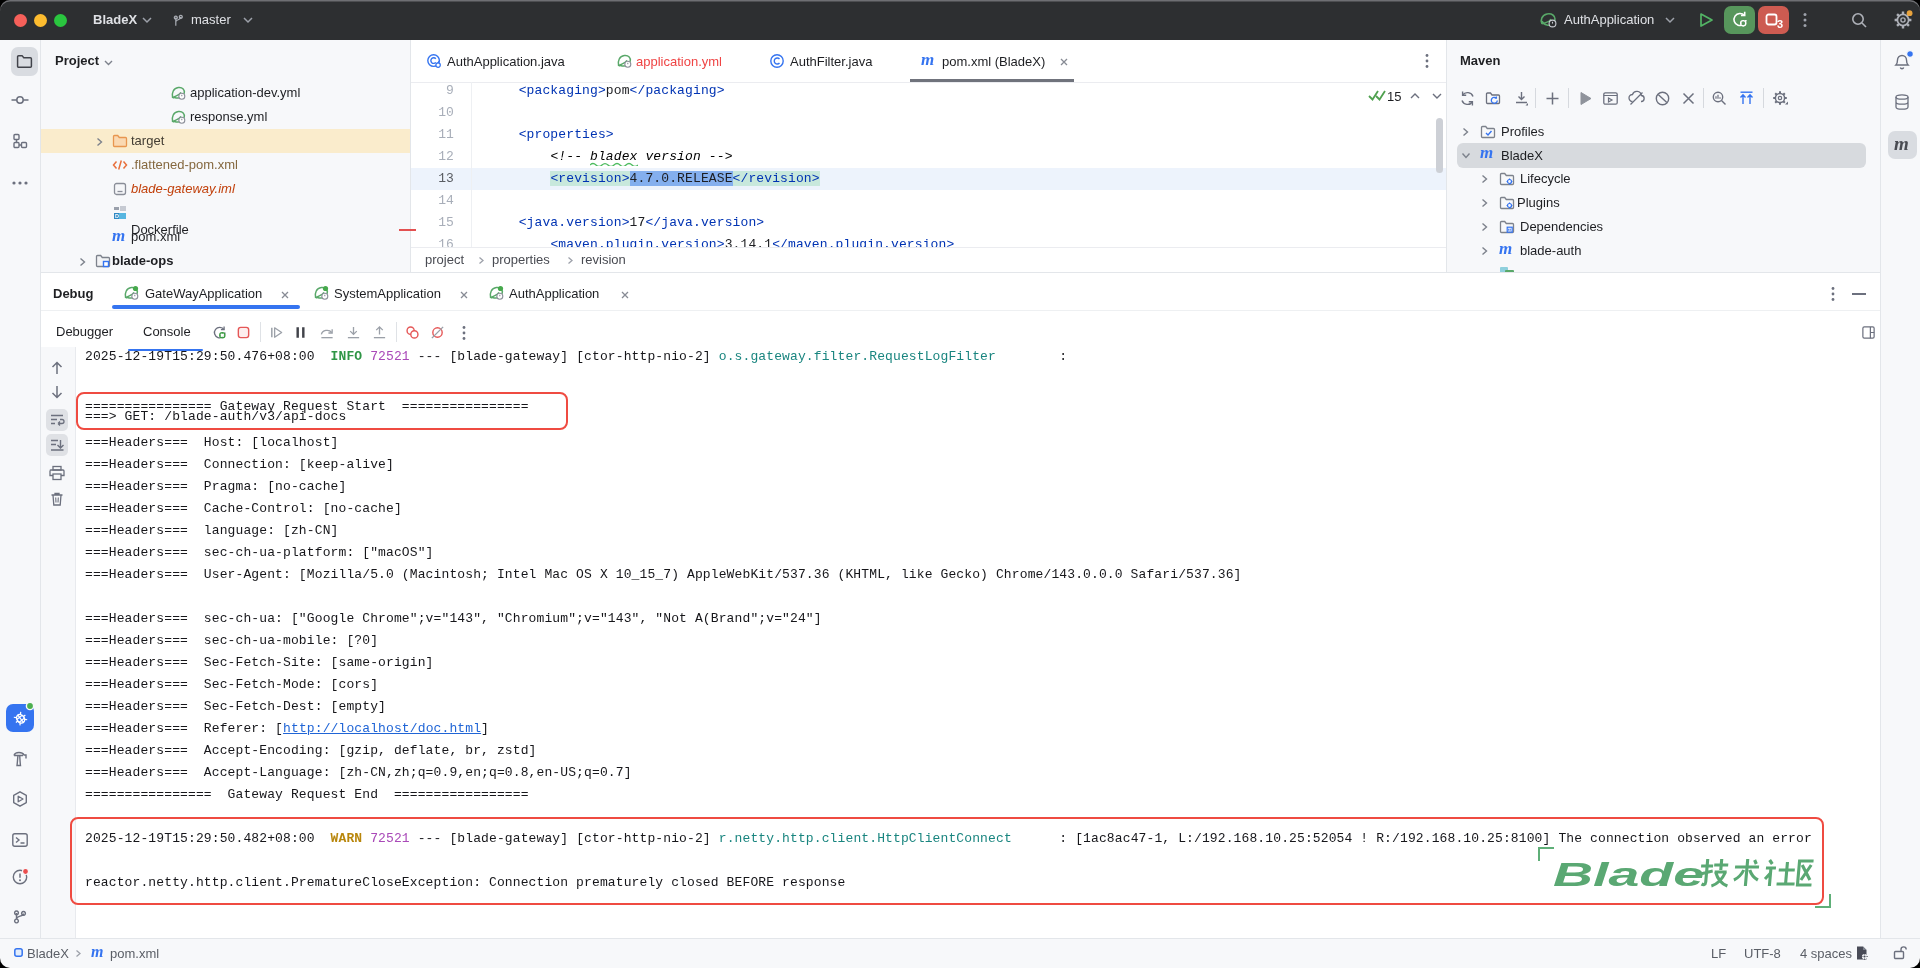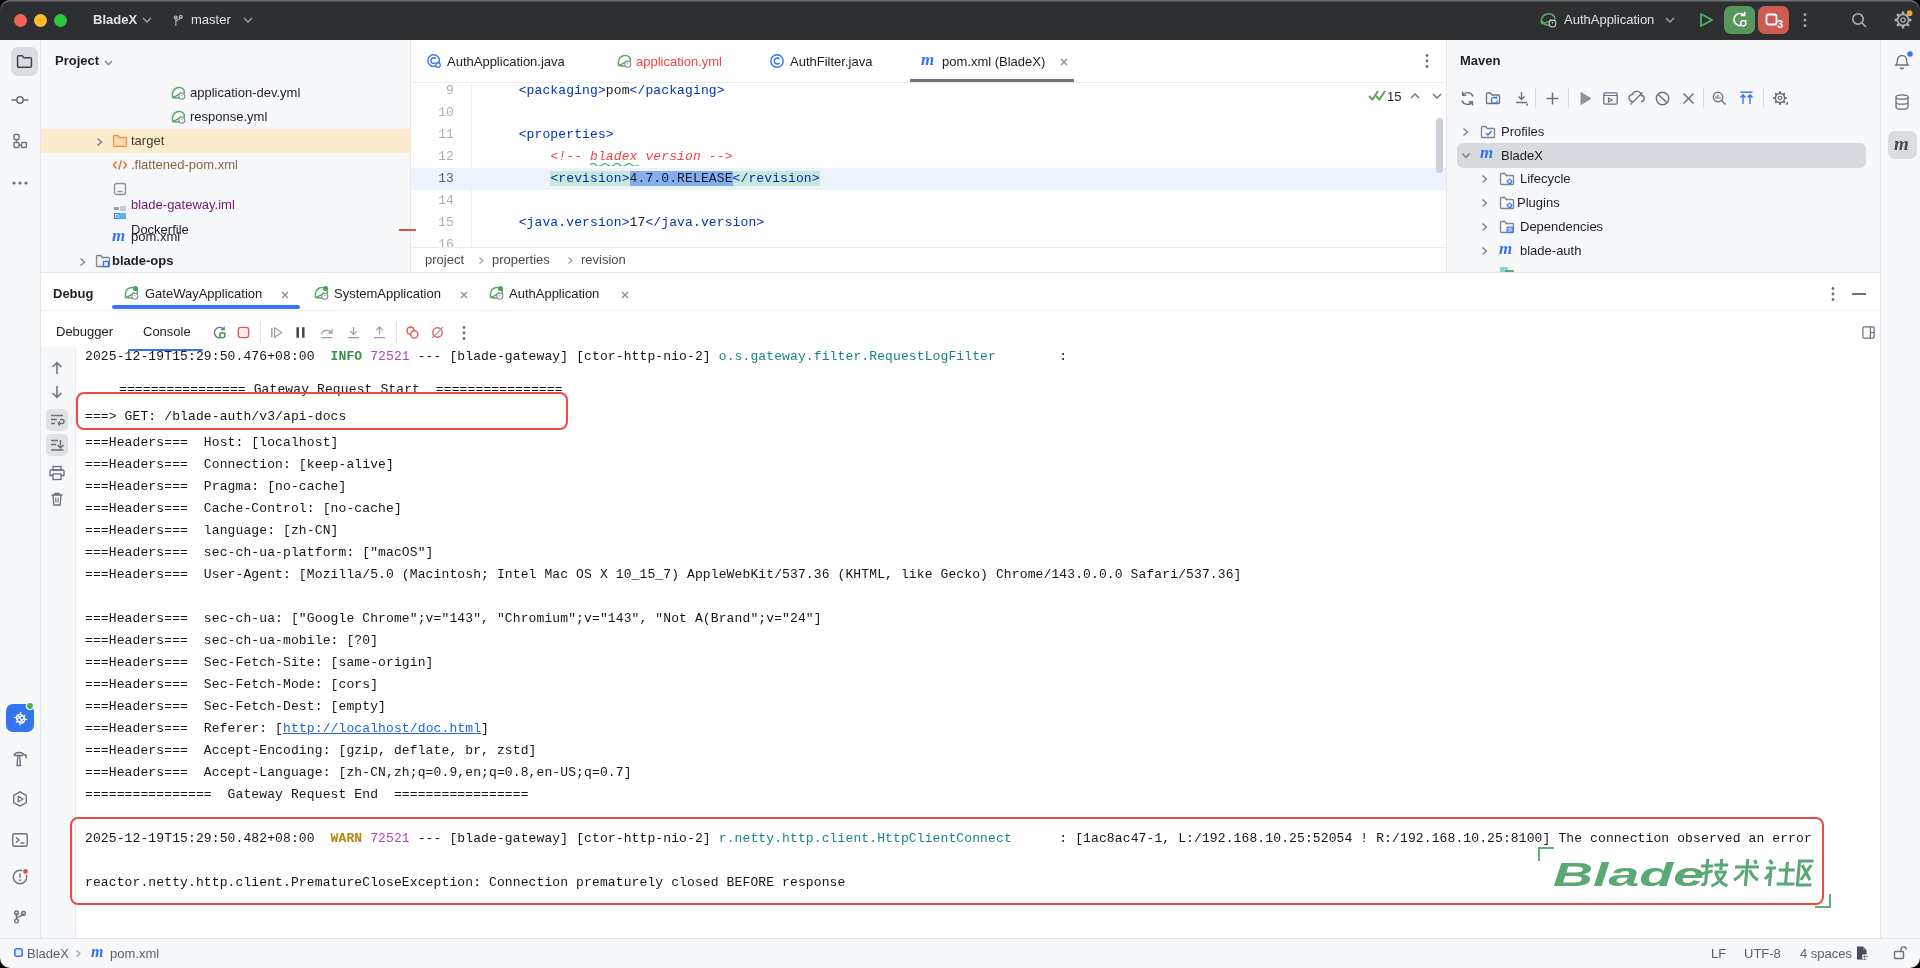--- a/index.html
+++ b/index.html
@@ -20,21 +20,21 @@
 .vline { position:absolute; width:1px; background:#e3e6ea; }
 .hline { position:absolute; height:1px; background:#e3e6ea; }
 .panelbg { background:#f7f8fa; }
 
 
 .trow { position:absolute; left:0; width:100%; height:24px; line-height:24px; }
 
 
 .cl { position:absolute; height:22px; line-height:22px; white-space:pre; }
 .tag { color:#0033b3; }
-.cmt { color:#ef4444; font-style:italic; }
+.cmt { color:#000000; font-style:italic; }
 .lnum { position:absolute; width:43px; text-align:right; color:#a8aeb9; height:22px; line-height:22px; }
 
 
 .kl { position:absolute; left:44px; height:22px; line-height:22px; white-space:pre; color:#16161a; }
 .grn { color:#2e9545; font-weight:bold; }
 .mag { color:#a949b8; }
 .teal { color:#19857f; }
 .warn { color:#b8860b; font-weight:bold; }
 .lnk { color:#2065d6; text-decoration:underline; }
 </style>
@@ -231,21 +231,21 @@
 
   <svg class="abs" style="left:71px; top:117px;" width="16" height="16" viewBox="0 0 16 16">
       <path d="M4.5 4.5 L1.5 8 L4.5 11.5 M11.5 4.5 L14.5 8 L11.5 11.5 M9.3 3.5 L6.7 12.5" stroke="#e8703c" stroke-width="1.5" fill="none"></path>
     </svg>
   <div class="abs" style="left:90px; top:117px; line-height:16px; color:#85683f;">.flattened-pom.xml</div>
 
   <svg class="abs" style="left:71px; top:141px;" width="16" height="16" viewBox="0 0 16 16">
       <rect x="2.5" y="2.5" width="11" height="11" rx="2" fill="#f5f6f8" stroke="#8a8e98" stroke-width="1.3"></rect>
       <path d="M5.5 10.5 h5" stroke="#8a8e98" stroke-width="1.3"></path>
     </svg>
-  <div class="abs" style="left:90px; top:157px; line-height:16px; color:#701a75;">blade-gateway.iml</div>
+  <div class="abs" style="left:90px; top:141px; line-height:16px; color:#c2410c;font-style:italic;">blade-gateway.iml</div>
 
   <svg class="abs" style="left:71px; top:165px;" width="16" height="16" viewBox="0 0 16 16">
     <rect x="2" y="2" width="5" height="3" fill="#9aa0ab"></rect>
       <rect x="8 " y="1" width="6" height="5" fill="#c6cad2"></rect>
     <rect x="2" y="8" width="12" height="6" fill="#57b6e0"></rect>
       <rect x="2" y="8" width="5" height="6" fill="#2f89c4"></rect>
     <text x="3" y="13.2" font-size="5.5" fill="#ffffff" font-weight="bold" font-family="Liberation Sans">D</text>
   </svg>
   <div class="abs" style="left:90px; top:182px; line-height:16px;">Dockerfile</div>
 
@@ -303,20 +303,21 @@
   <div class="lnum mono" style="left:0px; top:149.5px;">14</div>
   <div class="lnum mono" style="left:0px; top:171.5px;">15</div>
   <div class="lnum mono" style="left:0px; top:193.5px;">16</div>
   <div class="vline" style="left:60px; top:42px; height:165px; background:#eef0f3;"></div>
 
   <div class="cl mono" style="left:76px; top:39.5px;"><span>    </span><span class="tag">&lt;packaging&gt;</span>pom<span class="tag">&lt;/packaging&gt;</span></div>
   <div class="cl mono" style="left:76px; top:83.5px;"><span>    </span><span class="tag">&lt;properties&gt;</span></div>
   <div class="cl mono" style="left:76px; top:105.5px;"><span>        </span><span class="cmt">&lt;!-- bladex version --&gt;</span></div>
   <div class="cl mono" style="left:76px; top:127.5px;"><span>        </span><span class="tag" style="background:#c8e8dc;">&lt;revision&gt;</span><span style="background:#84afee;">4.7.0.RELEASE</span><span class="tag" style="background:#c8e8dc;">&lt;/revision&gt;</span></div>
   <div class="cl mono" style="left:76px; top:171.5px;"><span>    </span><span class="tag">&lt;java.version&gt;</span>17<span class="tag">&lt;/java.version&gt;</span></div>
+  <div class="cl mono" style="left:76px; top:193.5px;"><span>        </span><span class="tag">&lt;maven.plugin.version&gt;</span>3.14.1<span class="tag">&lt;/maven.plugin.version&gt;</span></div>
 
   <svg class="abs" style="left:179px; top:122px;" width="48" height="4" viewBox="0 0 48 4">
       <path d="M0 3 Q3 0 6 3 T12 3 T18 3 T24 3 T30 3 T36 3 T42 3 T48 3" stroke="#4dbb5f" stroke-width="1.2" fill="none"></path>
     </svg>
 
   <svg class="abs" style="left:957px; top:49px;" width="18" height="13" viewBox="0 0 18 13">
       <path d="M1 7 L4.5 10.5 L10 2" stroke="#4fa14f" stroke-width="1.8" fill="none"></path>
       <path d="M8 7 L11.5 10.5 L17 2" stroke="#4fa14f" stroke-width="1.8" fill="none"></path>
     </svg>
   <div class="abs" style="left:976px; top:49px; color:#1d1e22;">15</div>
@@ -599,21 +600,21 @@
       <rect x="4" y="1.5" width="8" height="3.5" fill="none" stroke="#6c707e" stroke-width="1.3"></rect>
       <path d="M2 5 h12 a1 1 0 0 1 1 1 v4.5 h-3 M1 5.8 a1 1 0 0 1 1 -0.8 M1 6 v4.5 h3" fill="none" stroke="#6c707e" stroke-width="1.3"></path>
       <rect x="4" y="9" width="8" height="5.5" fill="none" stroke="#6c707e" stroke-width="1.3"></rect>
     </svg>
   <svg class="abs" style="left:8px; top:219px;" width="16" height="16" viewBox="0 0 16 16">
       <path d="M2.5 4 h11 M6 4 V2.5 h4 V4 M4 4 l.8 10 h6.4 L12 4" fill="none" stroke="#6c707e" stroke-width="1.3"></path>
       <path d="M6.7 6.5 l.3 5 M9.3 6.5 l-.3 5" stroke="#6c707e" stroke-width="1.1"></path>
     </svg>
 
   <div class="kl mono" style="top:74px;">2025-12-19T15:29:50.476+08:00  <span class="grn">INFO</span> <span class="mag">72521</span> --- [blade-gateway] [ctor-http-nio-2] <span class="teal">o.s.gateway.filter.RequestLogFilter</span>        :</div>
-  <div class="kl mono" style="top:107px;margin-left:34px;">================ Gateway Request Start  ================</div>
+  <div class="kl mono" style="top:124px;">================ Gateway Request Start  ================</div>
   <div class="kl mono" style="top:134px;">===&gt; GET: /blade-auth/v3/api-docs</div>
   <div class="kl mono" style="top:160px;">===Headers===  Host: [localhost]</div>
   <div class="kl mono" style="top:182px;">===Headers===  Connection: [keep-alive]</div>
   <div class="kl mono" style="top:204px;">===Headers===  Pragma: [no-cache]</div>
   <div class="kl mono" style="top:226px;">===Headers===  Cache-Control: [no-cache]</div>
   <div class="kl mono" style="top:248px;">===Headers===  language: [zh-CN]</div>
   <div class="kl mono" style="top:270px;">===Headers===  sec-ch-ua-platform: ["macOS"]</div>
   <div class="kl mono" style="top:292px;">===Headers===  User-Agent: [Mozilla/5.0 (Macintosh; Intel Mac OS X 10_15_7) AppleWebKit/537.36 (KHTML, like Gecko) Chrome/143.0.0.0 Safari/537.36]</div>
   <div class="kl mono" style="top:336px;">===Headers===  sec-ch-ua: ["Google Chrome";v="143", "Chromium";v="143", "Not A(Brand";v="24"]</div>
   <div class="kl mono" style="top:358px;">===Headers===  sec-ch-ua-mobile: [?0]</div>

